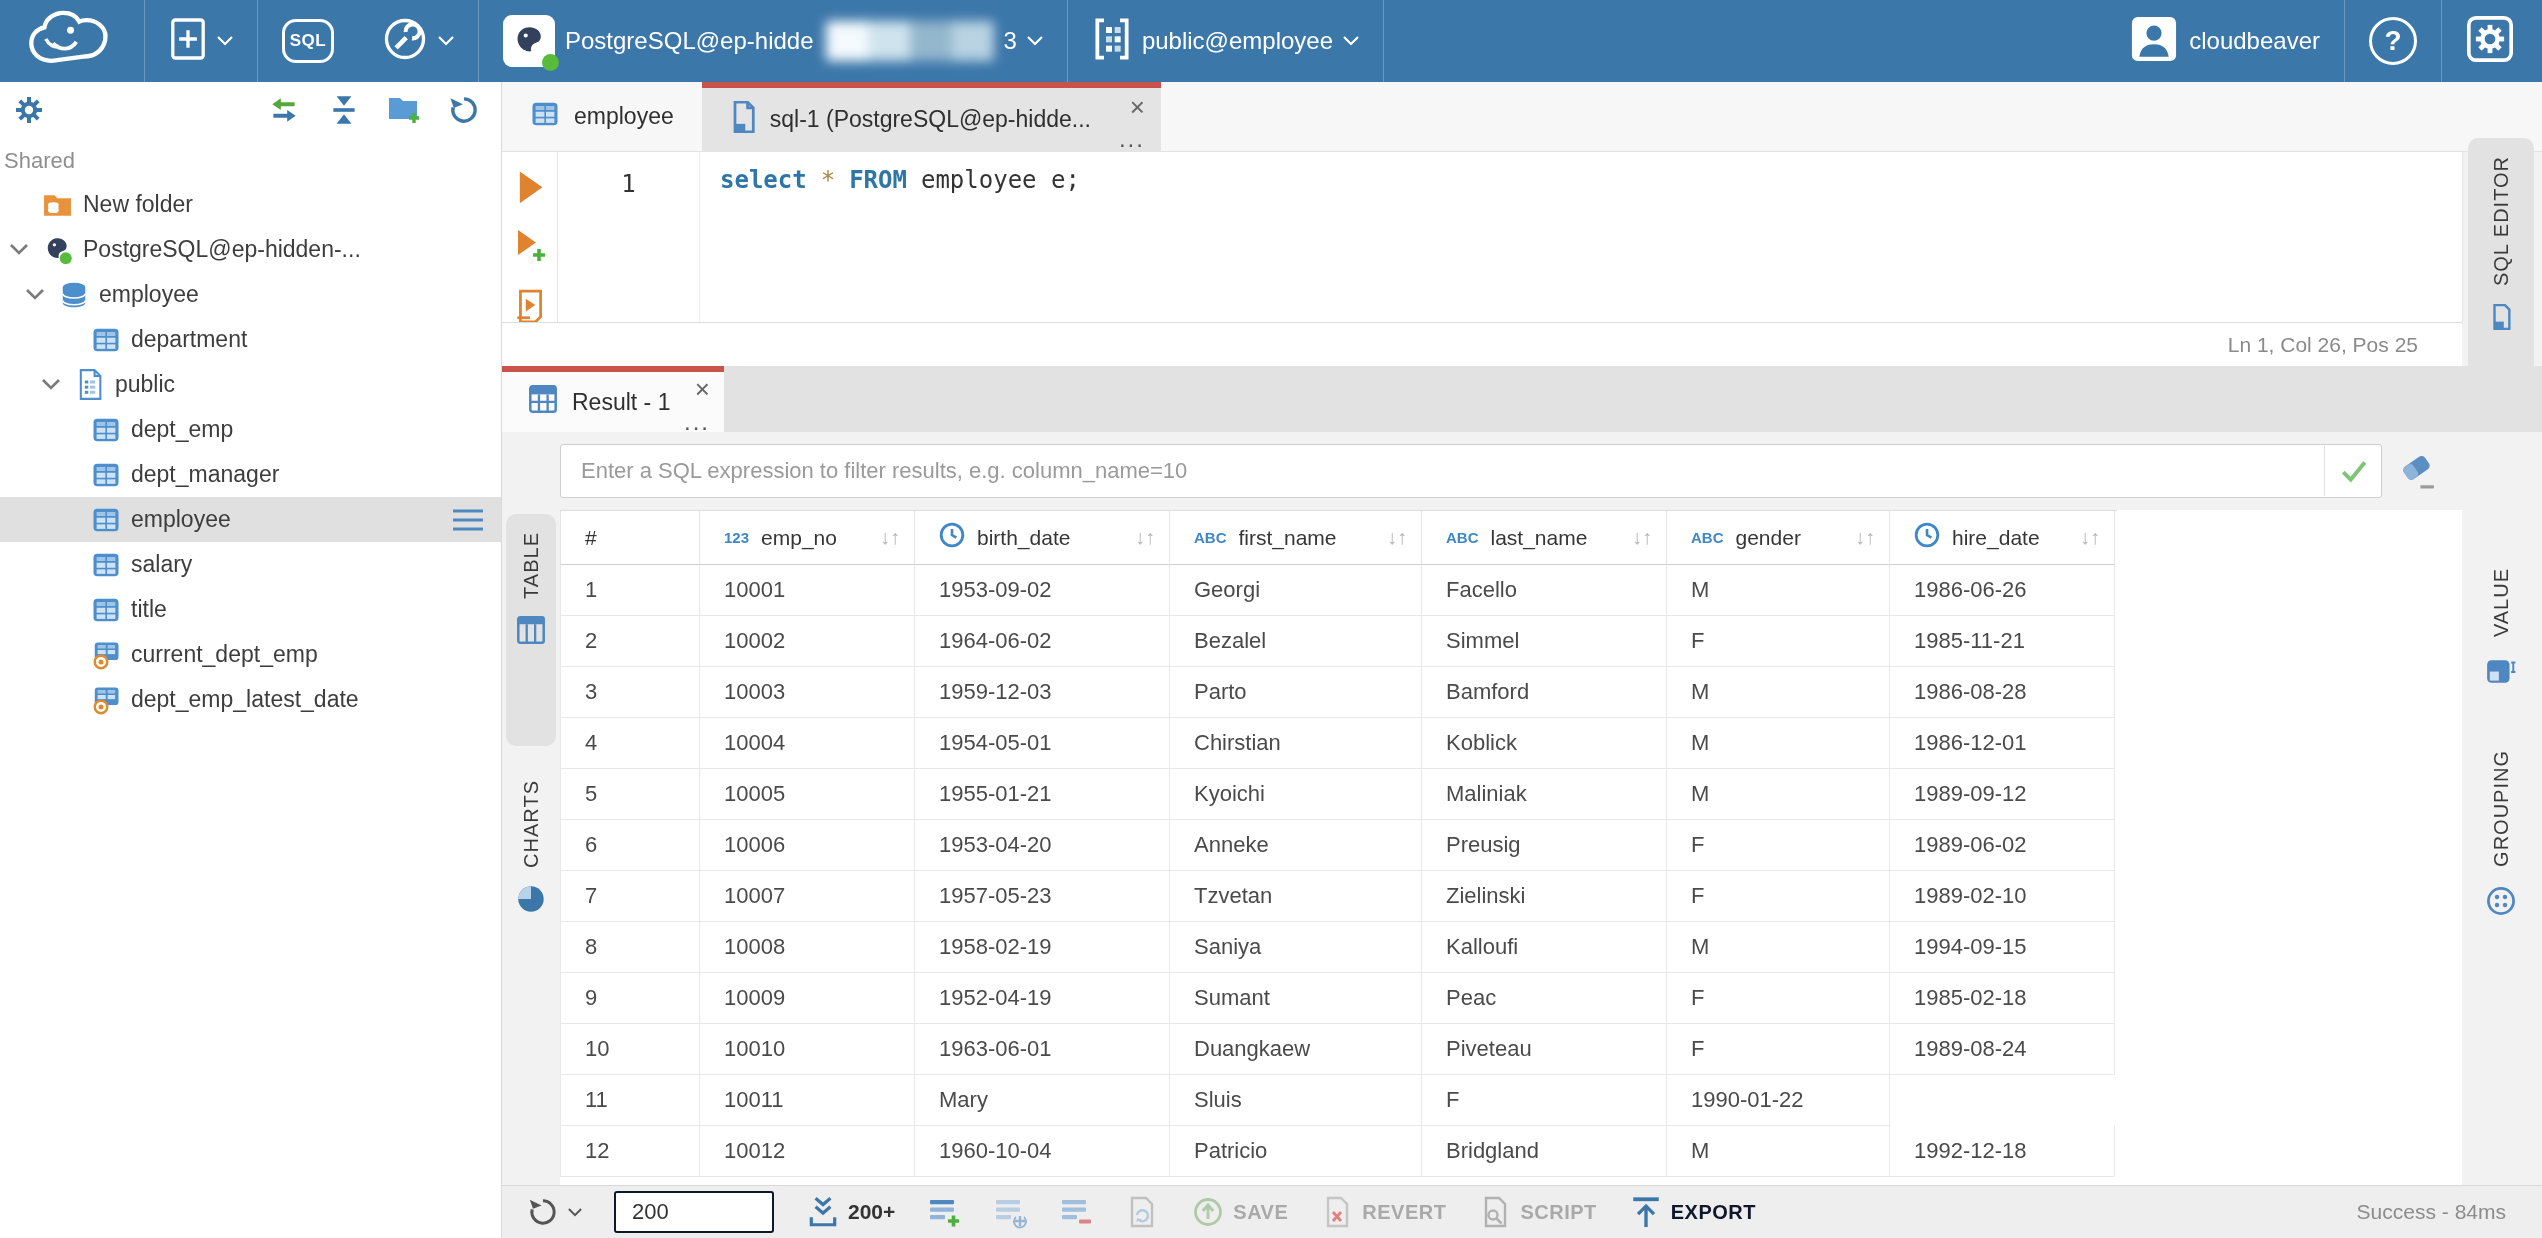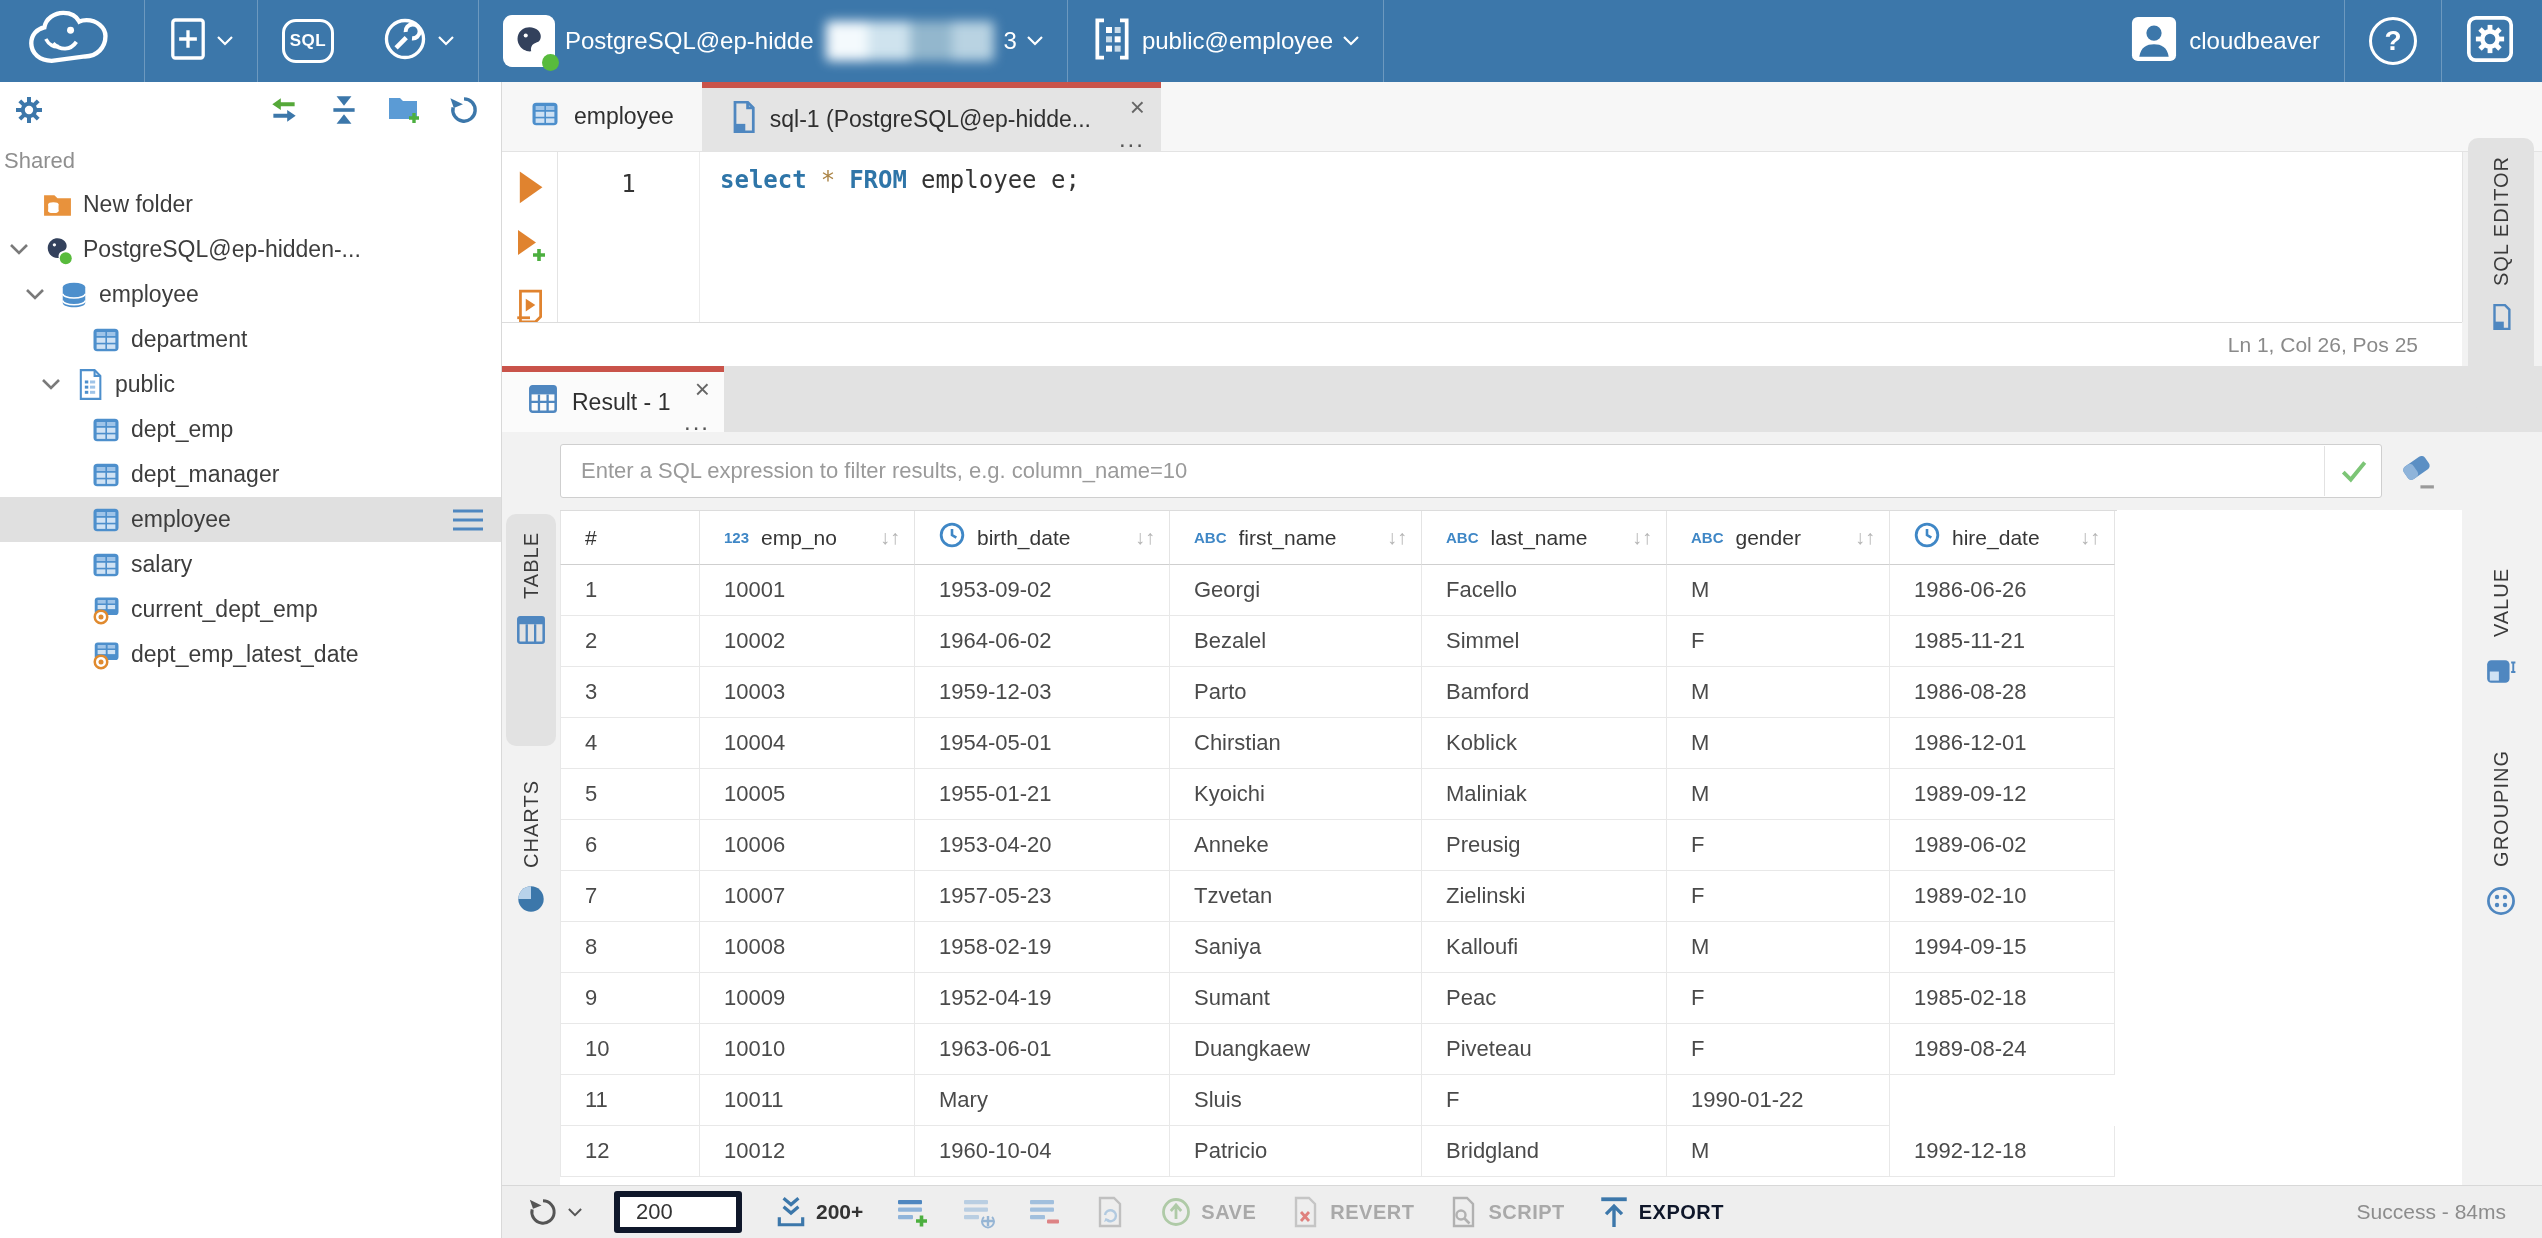--- a/index.html
+++ b/index.html
@@ -100,21 +100,21 @@
   .sort { margin-left:auto; color:#b5b5b5; font-size:20px; flex:0 0 auto; }
   .cell { height:51px; line-height:50px; padding-left:24px; font-size:22px; color:#4a4a4a; border-right:1px solid #e8e8e8; border-bottom:1px solid #e8e8e8; white-space:nowrap; overflow:hidden; cursor:default; }
   .cell:first-child { border-left:1px solid #e8e8e8; }
   .grid-filler { flex:1; background:#fff; }
   .result-rail-pad { width:80px; background:#f2f2f2; flex:0 0 auto; }
 
   
   .bottom-toolbar { height:53px; background:#eeeeee; border-top:1px solid #d8d8d8; display:flex; align-items:center; padding:0 36px 0 24px; flex:0 0 auto; }
   .bt-group { display:flex; align-items:center; gap:8px; margin-right:32px; cursor:pointer; flex:0 0 auto; }
   .bt-ico { width:34px; height:34px; }
-  .rows-input { width:128px; height:42px; border:6px solid #0f172a; border-radius:3px; background:#fff; font-size:22px; color:#333; padding:0 16px; outline:none; font-family:"Liberation Sans", sans-serif; margin-right:32px; }
+  .rows-input { width:160px; height:42px; border:2px solid #0f172a; border-radius:3px; background:#fff; font-size:22px; color:#333; padding:0 16px; outline:none; font-family:"Liberation Sans", sans-serif; margin-right:32px; }
   .bt-label { font-size:20px; font-weight:bold; color:#a9a9a9; letter-spacing:.5px; }
   .bt-label.dark { color:#0f172a; }
   .fetch-label { font-size:21px; font-weight:bold; color:#333; }
   .bt-status { margin-left:auto; font-size:21px; color:#8c8c8c; }
 
   
   .right-rail { position:absolute; top:82px; left:2462px; width:80px; height:1156px; }
   .rail-tab { position:absolute; left:6px; width:66px; display:flex; flex-direction:column; align-items:center; gap:18px; padding:18px 0; cursor:pointer; border-radius:10px; }
   .rail-tab.active { background:#e2e2e2; }
   .rt-sqleditor { top:56px; height:270px; }
@@ -431,20 +431,40 @@
               <rect x="2" y="3" width="20" height="18" rx="3" fill="#4D8FCC"></rect>
               <rect x="4.5" y="10.2" width="7" height="4" fill="#CFE2F4"></rect>
               <rect x="12.8" y="10.2" width="6.7" height="4" fill="#CFE2F4"></rect>
               <rect x="4.5" y="15.5" width="7" height="3.6" fill="#CFE2F4"></rect>
               <rect x="12.8" y="15.5" width="6.7" height="3.6" fill="#CFE2F4"></rect>
               <rect x="4.5" y="5.6" width="7" height="3.2" fill="#9FC4E8"></rect>
               <rect x="12.8" y="5.6" width="6.7" height="3.2" fill="#9FC4E8"></rect>
             </svg>
           </span>
     <span class="tree-label">salary</span>
+
+  </div>
+        <div class="tree-item" style="padding-left: 54px;">
+    <span class="chevron" style="visibility: hidden;">
+            <svg width="20" height="13" viewBox="0 0 20 13">
+              <path d="M2 2l8 8 8-8" fill="none" stroke="#7a7a7a" stroke-width="2.6"></path>
+            </svg>
+          </span>
+    <span class="tree-ico">
+            <svg width="30" height="30" viewBox="0 0 24 24">
+              <rect x="2" y="3" width="20" height="18" rx="3" fill="#4D8FCC"></rect>
+              <rect x="4.5" y="10.2" width="7" height="4" fill="#CFE2F4"></rect>
+              <rect x="12.8" y="10.2" width="6.7" height="4" fill="#CFE2F4"></rect>
+              <rect x="4.5" y="15.5" width="7" height="3.6" fill="#CFE2F4"></rect>
+              <rect x="12.8" y="15.5" width="6.7" height="3.6" fill="#CFE2F4"></rect>
+              <rect x="4.5" y="5.6" width="7" height="3.2" fill="#9FC4E8"></rect>
+              <rect x="12.8" y="5.6" width="6.7" height="3.2" fill="#9FC4E8"></rect>
+            </svg>
+          </span>
+    <span class="tree-label">title</span>
 
   </div>
         <div class="tree-item" style="padding-left: 54px;">
     <span class="chevron" style="visibility: hidden;">
             <svg width="20" height="13" viewBox="0 0 20 13">
               <path d="M2 2l8 8 8-8" fill="none" stroke="#7a7a7a" stroke-width="2.6"></path>
             </svg>
           </span>
     <span class="tree-ico">
             <svg width="30" height="30" viewBox="0 0 24 24">

